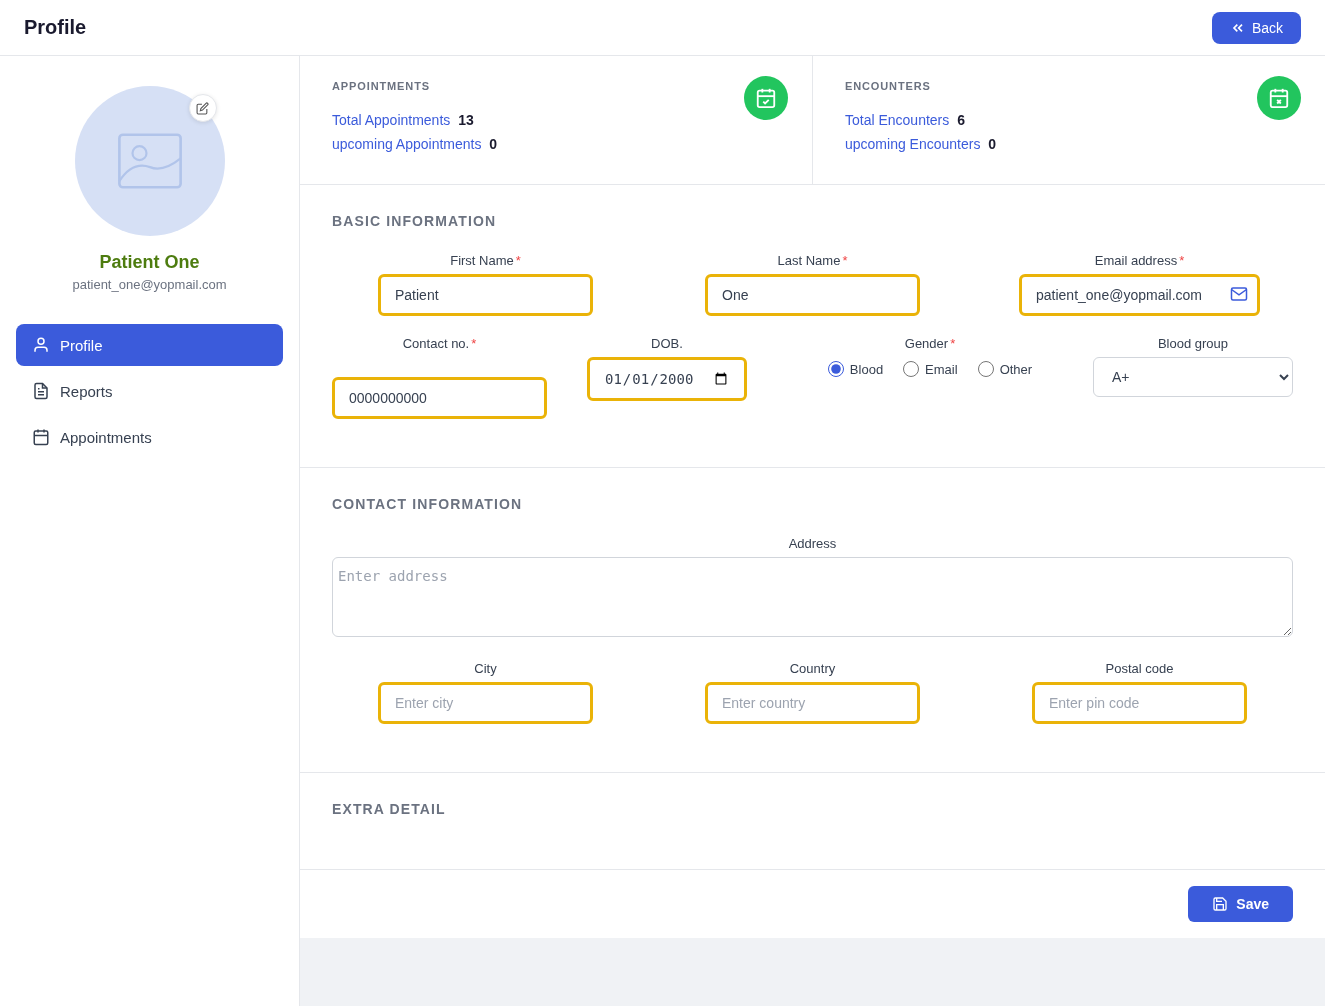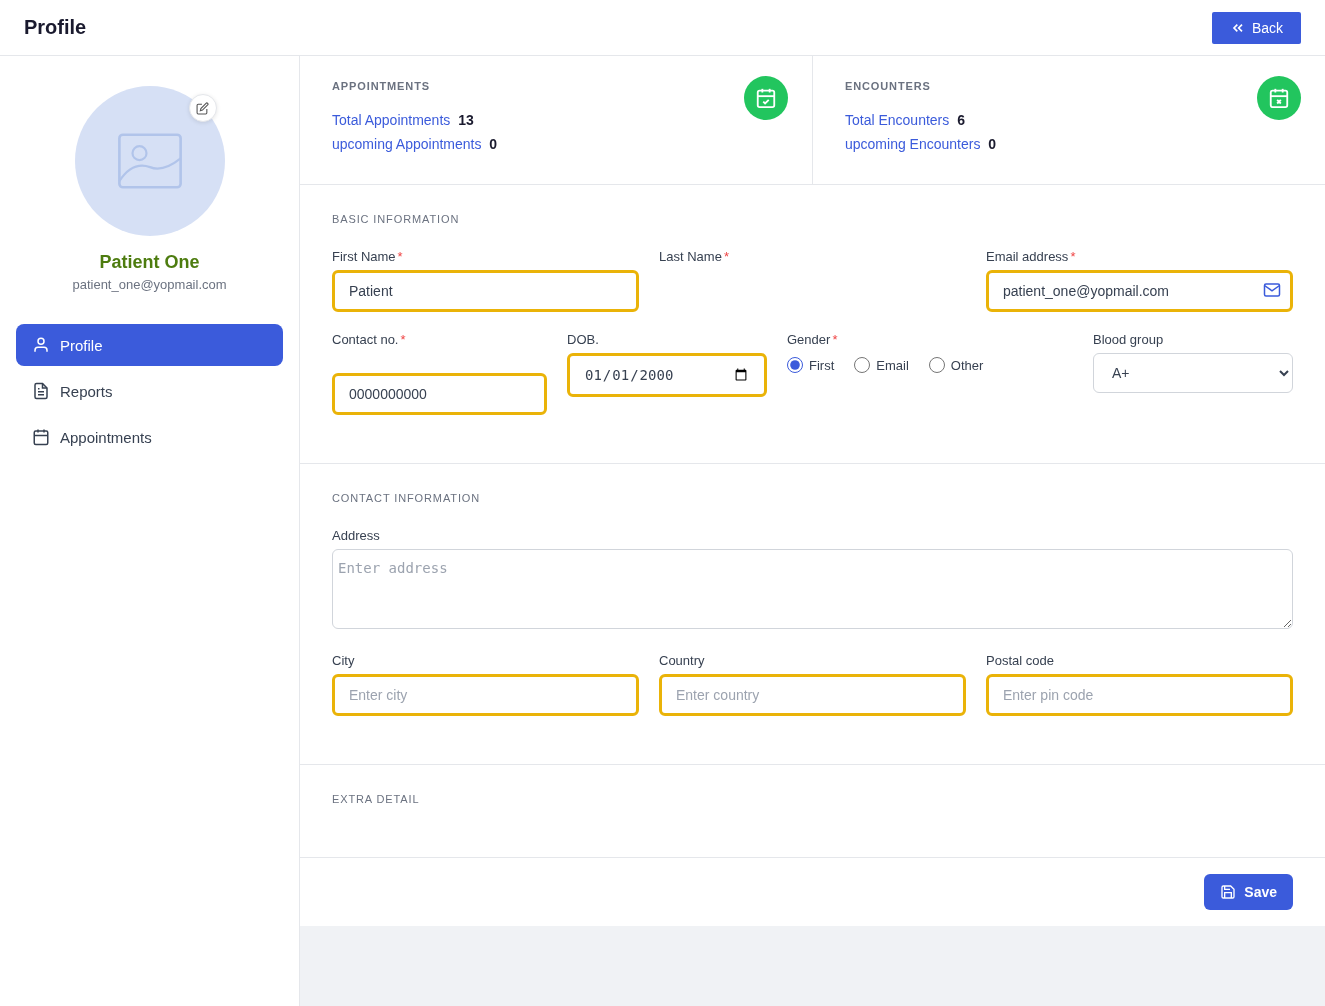--- a/index.html
+++ b/index.html
@@ -17,21 +17,21 @@
     }
     .top-header-title {
       font-size: 20px;
       font-weight: 600;
       color: #1a1a2e;
     }
     .back-btn {
       background: #3b5bdb;
       color: #fff;
       border: none;
-      border-radius: 2px;
+      border-radius: 8px;
       padding: 8px 18px;
       cursor: pointer;
       font-size: 14px;
       display: flex;
       align-items: center;
       gap: 6px;
     }
 
     
     .main-layout {
@@ -172,37 +172,38 @@
     }
 
     
     .form-section {
       background: #fff;
       margin-bottom: 0;
       padding: 28px 32px;
       border-bottom: 1px solid #e5e7eb;
     }
     .section-title {
-      font-size: 11px;
-      font-weight: 400;
+      font-size: 14px;
+      font-weight: 700;
       letter-spacing: 0.08em;
       color: #6b7280;
       text-transform: uppercase;
       margin-bottom: 24px;
     }
     .form-row {
       display: flex;
       gap: 20px;
       margin-bottom: 20px;
       flex-wrap: wrap;
     }
     .form-group {
       display: flex;
       flex-direction: column;
       gap: 6px;
+      align-items: center;
     }
     .form-group label {
       font-size: 13px;
       font-weight: 500;
       color: #374151;
     }
     .form-group label .required {
       color: #ef4444;
       margin-left: 2px;
     }
@@ -279,21 +280,21 @@
       width: 100%;
     }
     .form-textarea::placeholder { color: #9ca3af; }
 
     
     .save-btn {
       background: #3b5bdb;
       color: #fff;
       border: none;
       border-radius: 6px;
-      padding: 10px 16px;
+      padding: 10px 24px;
       font-size: 14px;
       font-weight: 600;
       cursor: pointer;
       display: flex;
       align-items: center;
       gap: 8px;
     }
     .save-btn-row {
       display: flex;
       justify-content: flex-end;
@@ -421,20 +422,21 @@
         <div class="form-group fg-1">
           <label>
             <span>First Name</span><span class="required">*</span>
           </label>
           <input class="form-input" type="text" value="Patient" style="">
         </div>
         <div class="form-group fg-1">
           <label>
             <span>Last Name</span><span class="required">*</span>
           </label>
+          <input class="form-input" type="text" value="One" style="">
         </div>
         <div class="form-group fg-1">
           <label>
             <span>Email address</span><span class="required">*</span>
           </label>
           <div class="email-input-wrapper">
             <input class="form-input" type="email" style="width: 100%;" value="patient_one@yopmail.com">
             <span class="email-icon">
               <svg width="18" height="18" viewBox="0 0 24 24" fill="none" stroke="#3b5bdb" stroke-width="2">
                 <path d="M4 4h16c1.1 0 2 .9 2 2v12c0 1.1-.9 2-2 2H4c-1.1 0-2-.9-2-2V6c0-1.1.9-2 2-2z"></path>
@@ -456,21 +458,21 @@
           <label>DOB.</label>
           <input class="form-input" type="date" value="2000-01-01" style="">
         </div>
         <div class="form-group" style="flex: 1;">
           <label>
             <span>Gender</span><span class="required">*</span>
           </label>
           <div class="gender-group">
             <label class="radio-label">
               <input class="radio-input" type="radio" name="gender" value="Male" checked="" style="">
-              <span>First</span>
+              <span>Blood</span>
             </label>
             <label class="radio-label">
               <input class="radio-input" type="radio" name="gender" value="Female" style="">
               <span>Email</span>
             </label>
             <label class="radio-label">
               <input class="radio-input" type="radio" name="gender" value="Other" style="">
               <span>Other</span>
             </label>
           </div>

